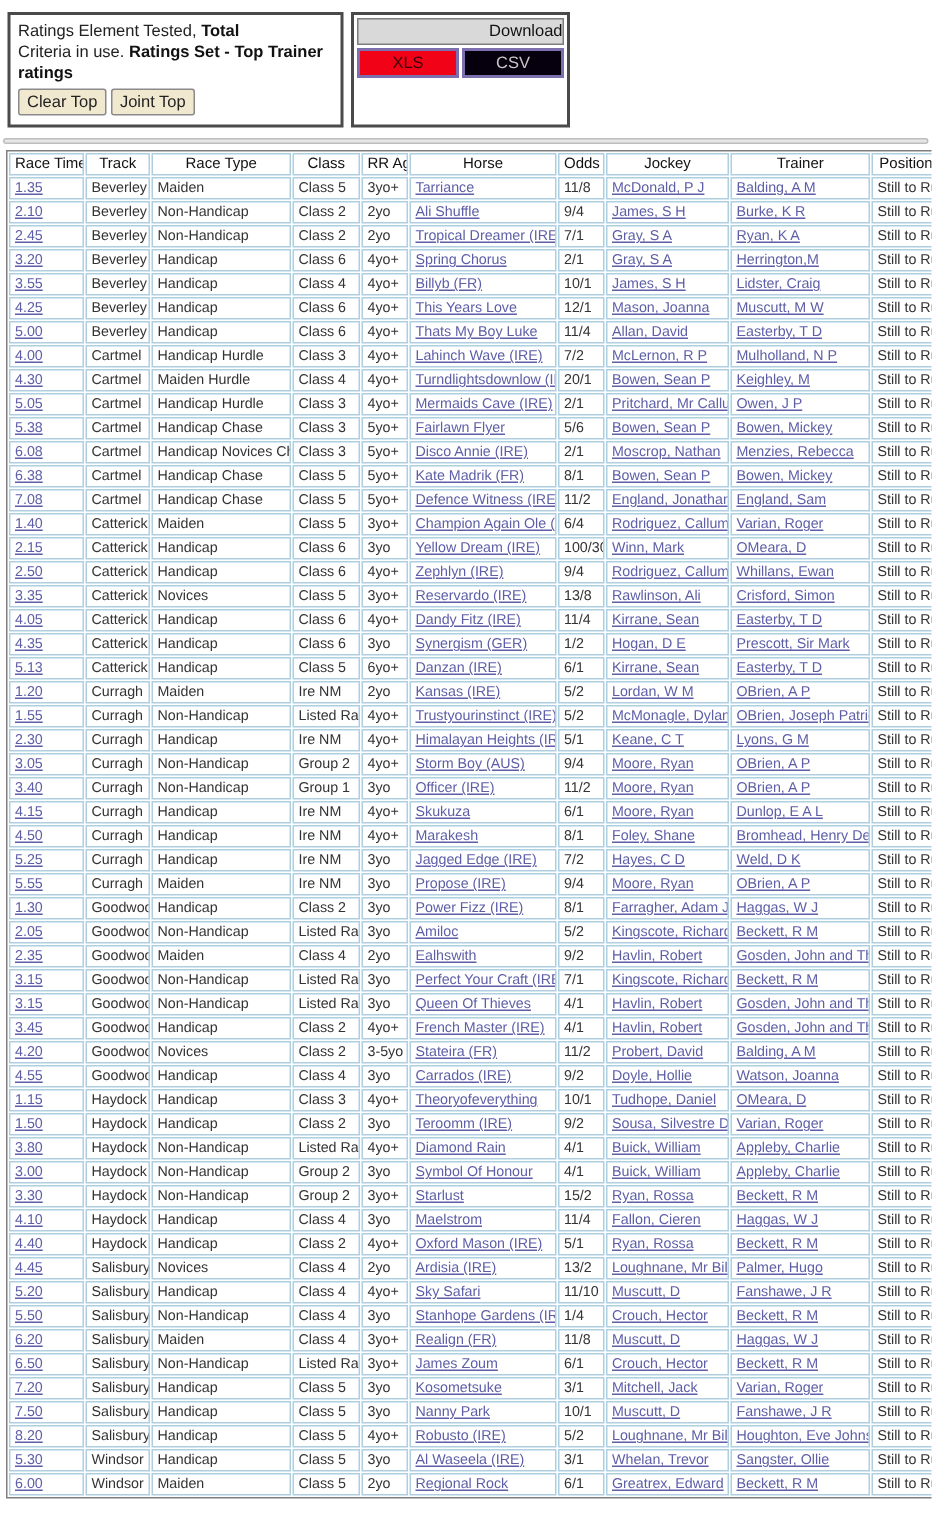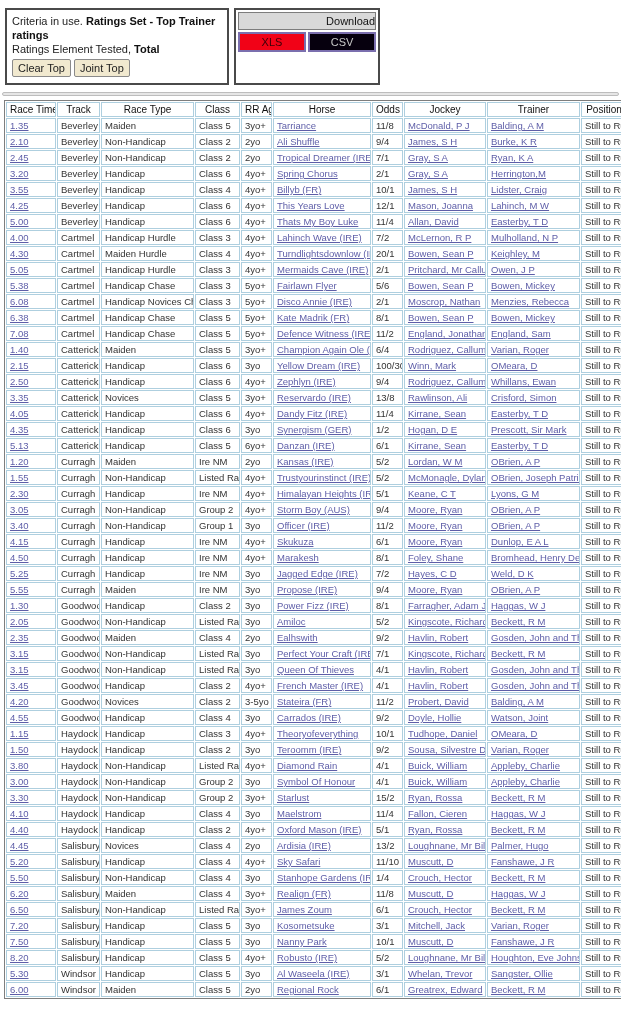--- a/index.html
+++ b/index.html
@@ -63,26 +63,26 @@
   col.c-class{width:45px} col.c-rrage{width:31px} col.c-horse{width:98px}
   col.c-odds{width:31px} col.c-jockey{width:82px} col.c-trainer{width:93px}
   col.c-position{width:46px}
 </style>
 </head>
 <body>
 
 <div class="top-section">
   <div class="criteria-box">
     <div>
+      <span>Ratings Element Tested,</span>
+      <b>Total</b>
+    </div>
+    <div>
       <span>Criteria in use.</span>
       <b>Ratings Set - Top Trainer ratings</b>
-    </div>
-    <div>
-      <span>Ratings Element Tested,</span>
-      <b>Total</b>
     </div>
     <div class="btn-row">
       <button class="ui-btn">Clear Top</button>
       <button class="ui-btn">Joint Top</button>
     </div>
   </div>
   <div class="download-box">
     <div class="download-header">Download</div>
     <div class="download-buttons">
       <button class="dl-btn xls">XLS</button>
@@ -183,21 +183,21 @@
       </tr>
       <tr>
         <td><a>4.25</a></td>
         <td>Beverley</td>
         <td>Handicap</td>
         <td>Class 6</td>
         <td>4yo+</td>
         <td><a>This Years Love</a></td>
         <td>12/1</td>
         <td><a>Mason, Joanna</a></td>
-        <td><a>Lahinch, M W</a></td>
+        <td><a>Muscutt, M W</a></td>
         <td>Still to Run</td>
       </tr>
       <tr>
         <td><a>5.00</a></td>
         <td>Beverley</td>
         <td>Handicap</td>
         <td>Class 6</td>
         <td>4yo+</td>
         <td><a>Thats My Boy Luke</a></td>
         <td>11/4</td>
@@ -567,21 +567,21 @@
       </tr>
       <tr>
         <td><a>4.55</a></td>
         <td>Goodwood</td>
         <td>Handicap</td>
         <td>Class 4</td>
         <td>3yo</td>
         <td><a>Carrados (IRE)</a></td>
         <td>9/2</td>
         <td><a>Doyle, Hollie</a></td>
-        <td><a>Watson, Joint</a></td>
+        <td><a>Watson, Joanna</a></td>
         <td>Still to Run</td>
       </tr>
       <tr>
         <td><a>1.15</a></td>
         <td>Haydock</td>
         <td>Handicap</td>
         <td>Class 3</td>
         <td>4yo+</td>
         <td><a>Theoryofeverything</a></td>
         <td>10/1</td>

